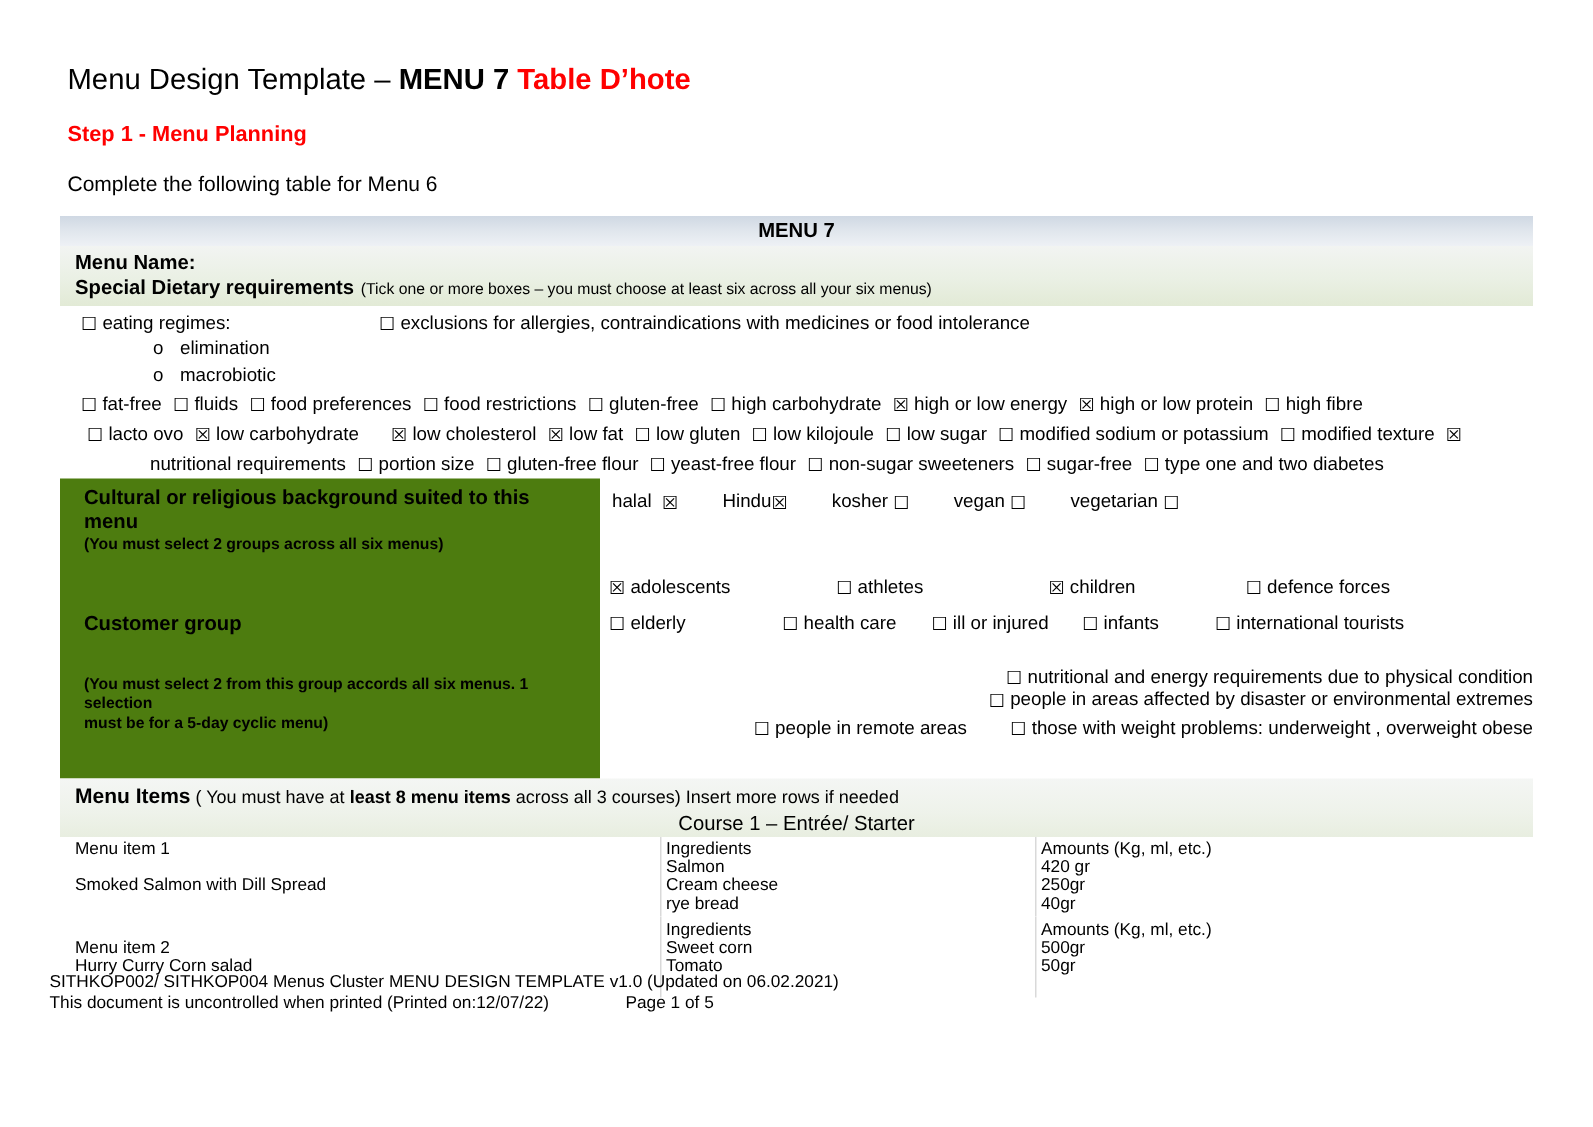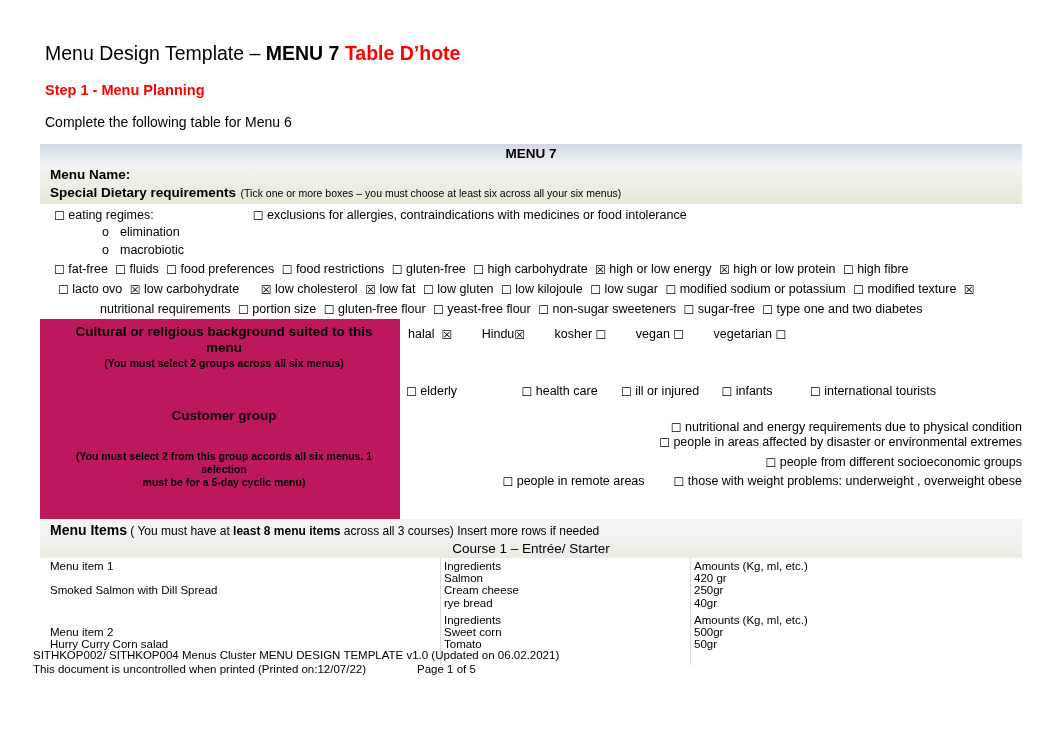--- a/index.html
+++ b/index.html
@@ -114,24 +114,23 @@
   }
   .diet-line.l2 { padding-left: 18px; }
   .diet-line.l3 { padding-left: 60px; }
   .diet-line .it { white-space: nowrap; margin-right: 4px; display: inline-block; }
 
   
   .split { display: flex; }
   .split .leftcell {
     width: 360px;
     flex: 0 0 360px;
-    background: #be185d;
+    background: #4d7c0f;
     box-sizing: border-box;
     padding: 5px 8px 5px 16px;
-    text-align: center;
   }
   .split .rightcell {
     flex: 1 1 auto;
     background: #ffffff;
     box-sizing: border-box;
     position: relative;
   }
 
   .leftcell .hdr { font-weight: bold; font-size: 13.5px; line-height: 16px; }
   .leftcell .note { font-size: 10.5px; font-weight: bold; margin-top: 1px; line-height: 13px; }
@@ -285,38 +284,41 @@
     </div>
 
     <div class="row split" style="height:145px;">
       <div class="leftcell" style="padding-top:34px;">
         <div class="hdr">Customer group</div>
         <div class="note" style="margin-top:26px;">(You must select 2 from  this group accords all six menus. 1 selection</div>
         <div class="note" style="margin-top:0;">must be for a 5-day cyclic menu)</div>
       </div>
       <div class="rightcell">
 
+        <div class="grp-line cg-row1">
+          <span class="cell" style="width:148px;"><span class="chk">☒</span> <span>adolescents</span></span>
+          <span class="cell" style="width:138px;"><span class="chk">☐</span> <span>athletes</span></span>
+          <span class="cell" style="width:128px;"><span class="chk">☒</span> <span>children</span></span>
+          <span class="cell"><span class="chk">☐</span> <span>defence forces</span></span>
+        </div>
 
         <div class="grp-line cg-row2">
           <span class="cell" style="display:inline-block;width:112px;"><span class="chk">☐</span> <span>elderly</span></span>
           <span class="cell" style="display:inline-block;width:96px;"><span class="chk">☐</span> <span>health care</span></span>
           <span class="cell" style="display:inline-block;width:97px;"><span class="chk">☐</span> <span>ill or injured</span></span>
           <span class="cell" style="display:inline-block;width:85px;"><span class="chk">☐</span> <span>infants</span></span>
           <span class="cell"><span class="chk">☐</span> <span>international  tourists</span></span>
         </div>
 
         <div class="cust-line" style="margin-top:20px;">
           <span class="chk">☐</span> <span>nutritional and energy requirements due to physical condition</span>
         </div>
         <div class="cust-line tight">
           <span class="chk">☐</span> <span>people in areas affected by disaster or environmental extremes</span>
         </div>
-        <div class="cust-line" style="margin-top:4px;">
-          <span class="chk">☐</span> <span>people from different socioeconomic groups</span>
-        </div>
         <div class="cust-line" style="margin-top:3px;">
           <span class="chk">☐</span> <span>people in remote areas</span>
           <span style="display:inline-block;width:22px;"></span>
           <span class="chk">☐</span> <span>those with weight problems: underweight , overweight obese</span>
         </div>
       </div>
     </div>
 
     <div class="row band-soft">
       <div class="mi-header">

